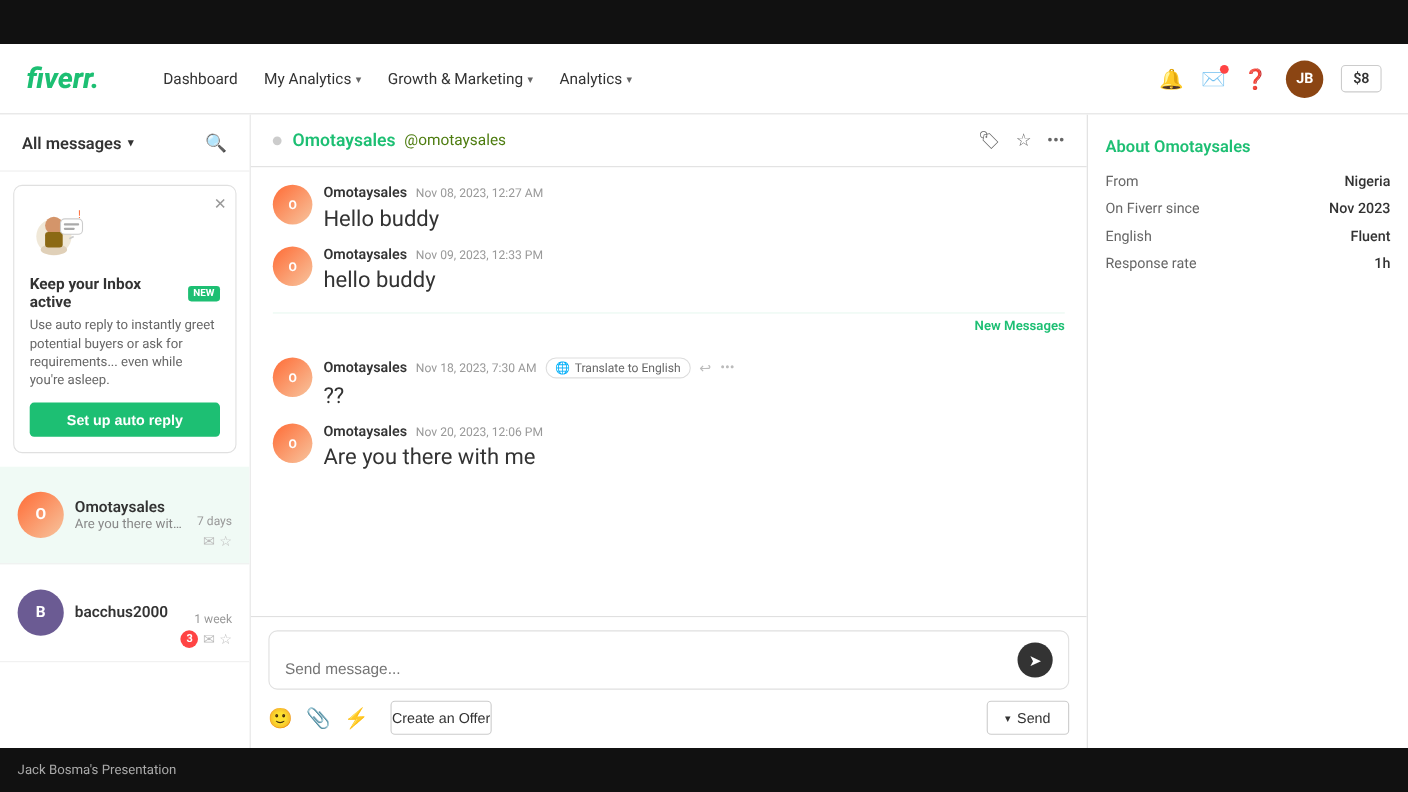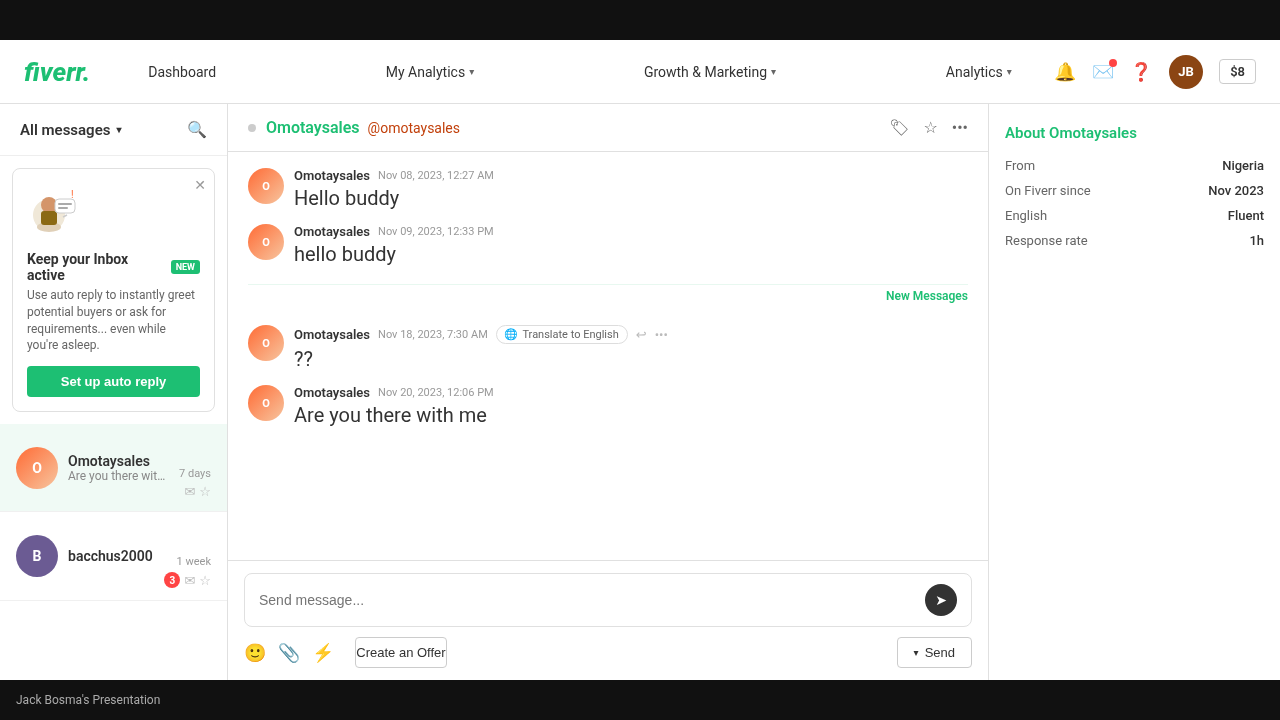--- a/index.html
+++ b/index.html
@@ -15,21 +15,21 @@
     .navbar {
       background: #fff;
       height: 64px;
       display: flex;
       align-items: center;
       padding: 0 24px;
       border-bottom: 1px solid #e0e0e0;
       gap: 32px;
     }
     .nav-logo { font-size: 26px; font-weight: 800; color: #1dbf73; font-style: italic; margin-right: 16px; }
-    .nav-links { display: flex; gap: 4px; align-items: center; flex: 1; justify-content: space-between; }
+    .nav-links { display: flex; gap: 4px; align-items: center; flex: 1; }
     .nav-link { font-size: 14px; color: #333; padding: 6px 10px; cursor: pointer; display: flex; align-items: center; gap: 4px; white-space: nowrap; }
     .nav-link .chevron { font-size: 10px; color: #666; }
     .nav-right { display: flex; align-items: center; gap: 16px; margin-left: auto; }
     .nav-icon { font-size: 18px; color: #555; cursor: pointer; position: relative; }
     .nav-avatar { width: 34px; height: 34px; border-radius: 50%; background: #8B4513; display: flex; align-items: center; justify-content: center; color: #fff; font-size: 13px; font-weight: bold; cursor: pointer; }
     .nav-balance { background: #fff; border: 1px solid #ccc; border-radius: 4px; padding: 4px 10px; font-size: 13px; font-weight: 600; color: #333; cursor: pointer; }
     .notification-dot { width: 8px; height: 8px; background: #ff4444; border-radius: 50%; position: absolute; top: -2px; right: -2px; }
 
     
     .main-content { display: flex; flex: 1; overflow: hidden; }
@@ -64,40 +64,40 @@
     .conv-actions { display: flex; gap: 4px; align-items: center; }
     .conv-action-icon { font-size: 13px; color: #bbb; cursor: pointer; }
     .badge-red { background: #ff4444; color: #fff; border-radius: 50%; width: 16px; height: 16px; font-size: 10px; display: flex; align-items: center; justify-content: center; font-weight: 700; }
 
     
     .chat-area { flex: 1; display: flex; flex-direction: column; background: #fff; }
     .chat-header { padding: 14px 20px; border-bottom: 1px solid #e0e0e0; display: flex; align-items: center; justify-content: space-between; }
     .chat-user-info { display: flex; align-items: center; gap: 10px; }
     .online-dot { width: 8px; height: 8px; background: #ccc; border-radius: 50%; }
     .chat-username { font-size: 16px; font-weight: 600; color: #1dbf73; cursor: pointer; }
-    .chat-handle { font-size: 14px; color: #c2410c; }
+    .chat-handle { font-size: 14px; color: #4d7c0f; }
     .chat-lastseen { font-size: 12px; color: #999; margin-top: 2px; }
     .chat-header-actions { display: flex; align-items: center; gap: 14px; }
     .chat-action-icon { font-size: 16px; color: #666; cursor: pointer; }
 
     
     .messages-container { flex: 1; overflow-y: auto; padding: 16px 20px; display: flex; flex-direction: column; gap: 14px; }
     .message-item { display: flex; align-items: flex-start; gap: 10px; }
     .msg-avatar { width: 36px; height: 36px; border-radius: 50%; background: linear-gradient(135deg, #ff6b35, #f7c59f); flex-shrink: 0; display: flex; align-items: center; justify-content: center; font-size: 11px; font-weight: bold; color: #fff; }
     .msg-content { flex: 1; }
     .msg-meta { display: flex; align-items: center; gap: 8px; margin-bottom: 3px; }
     .msg-name { font-size: 13px; font-weight: 600; color: #333; }
     .msg-time { font-size: 11px; color: #999; }
     .msg-text { font-size: 20px; color: #333; }
     .translate-btn { font-size: 11px; color: #666; display: flex; align-items: center; gap: 4px; cursor: pointer; border: 1px solid #ddd; padding: 2px 8px; border-radius: 12px; background: #fff; }
     .new-messages-divider { text-align: right; font-size: 12px; color: #1dbf73; font-weight: 600; padding: 4px 0; border-top: 1px solid #e8f8f0; margin: 4px 0; }
 
     
     .message-input-area { border-top: 1px solid #e0e0e0; padding: 12px 16px; }
-    .message-input-box { border: 1px solid #e0e0e0; border-radius: 8px; padding: 10px 14px; display: flex; align-items: center; margin-bottom: 10px; }
+    .message-input-box { border: 1px solid #e0e0e0; border-radius: 8px; padding: 10px 14px; display: flex; align-items: flex-end; margin-bottom: 10px; }
     .message-input { flex: 1; border: none; outline: none; font-size: 14px; color: #999; background: transparent; }
     .send-circle { width: 32px; height: 32px; background: #333; border-radius: 50%; display: flex; align-items: center; justify-content: center; cursor: pointer; }
     .send-circle-icon { color: #fff; font-size: 14px; }
     .message-toolbar { display: flex; align-items: center; gap: 12px; }
     .toolbar-icon { font-size: 18px; color: #666; cursor: pointer; }
     .create-offer-btn { border: 1px solid #ccc; background: #fff; border-radius: 4px; padding: 7px 0; font-size: 13px; font-weight: 500; color: #333; cursor: pointer; margin-left: 8px; }
     .send-btn { margin-left: auto; display: flex; align-items: center; gap: 6px; background: #fff; border: 1px solid #ccc; border-radius: 4px; padding: 7px 16px; font-size: 13px; font-weight: 500; color: #333; cursor: pointer; }
     .send-chevron { font-size: 10px; }
 
     

